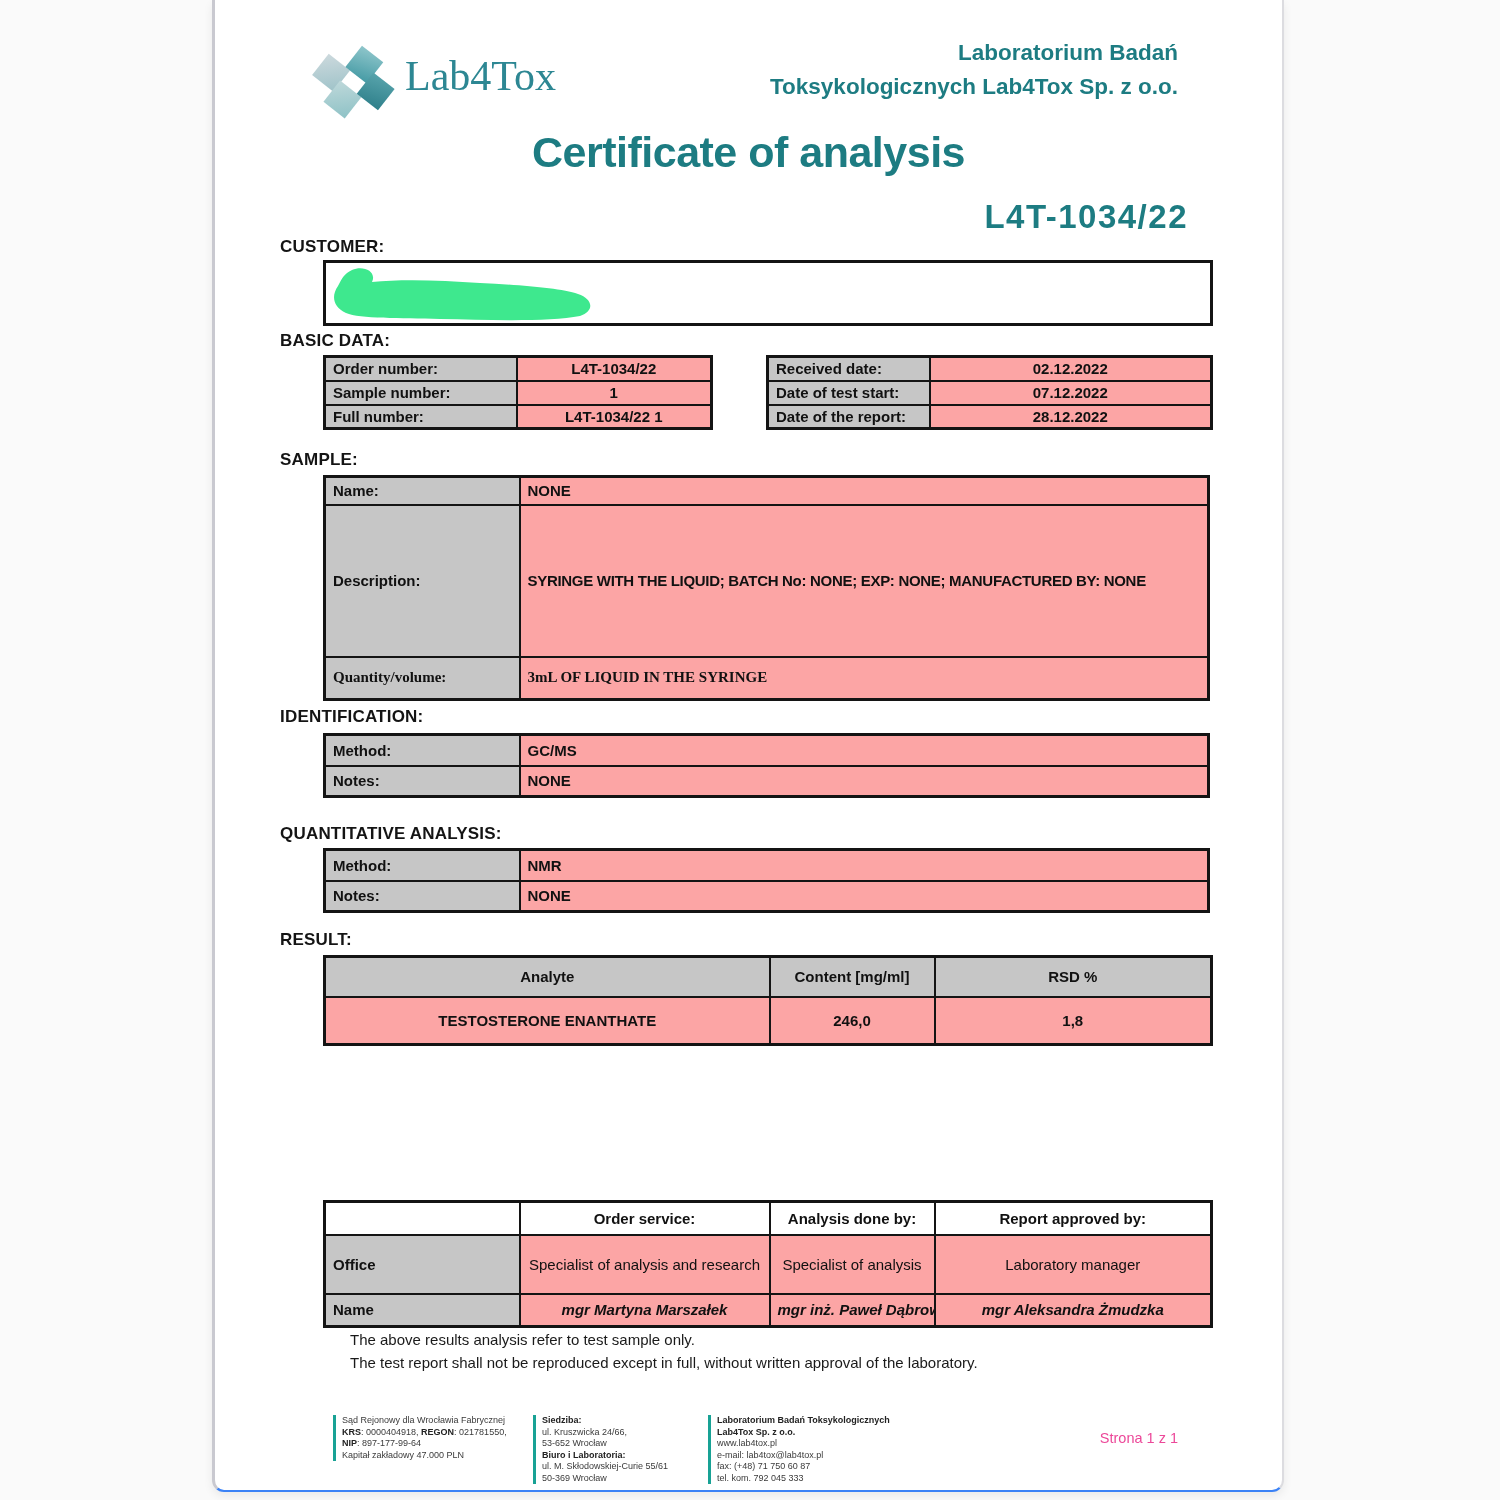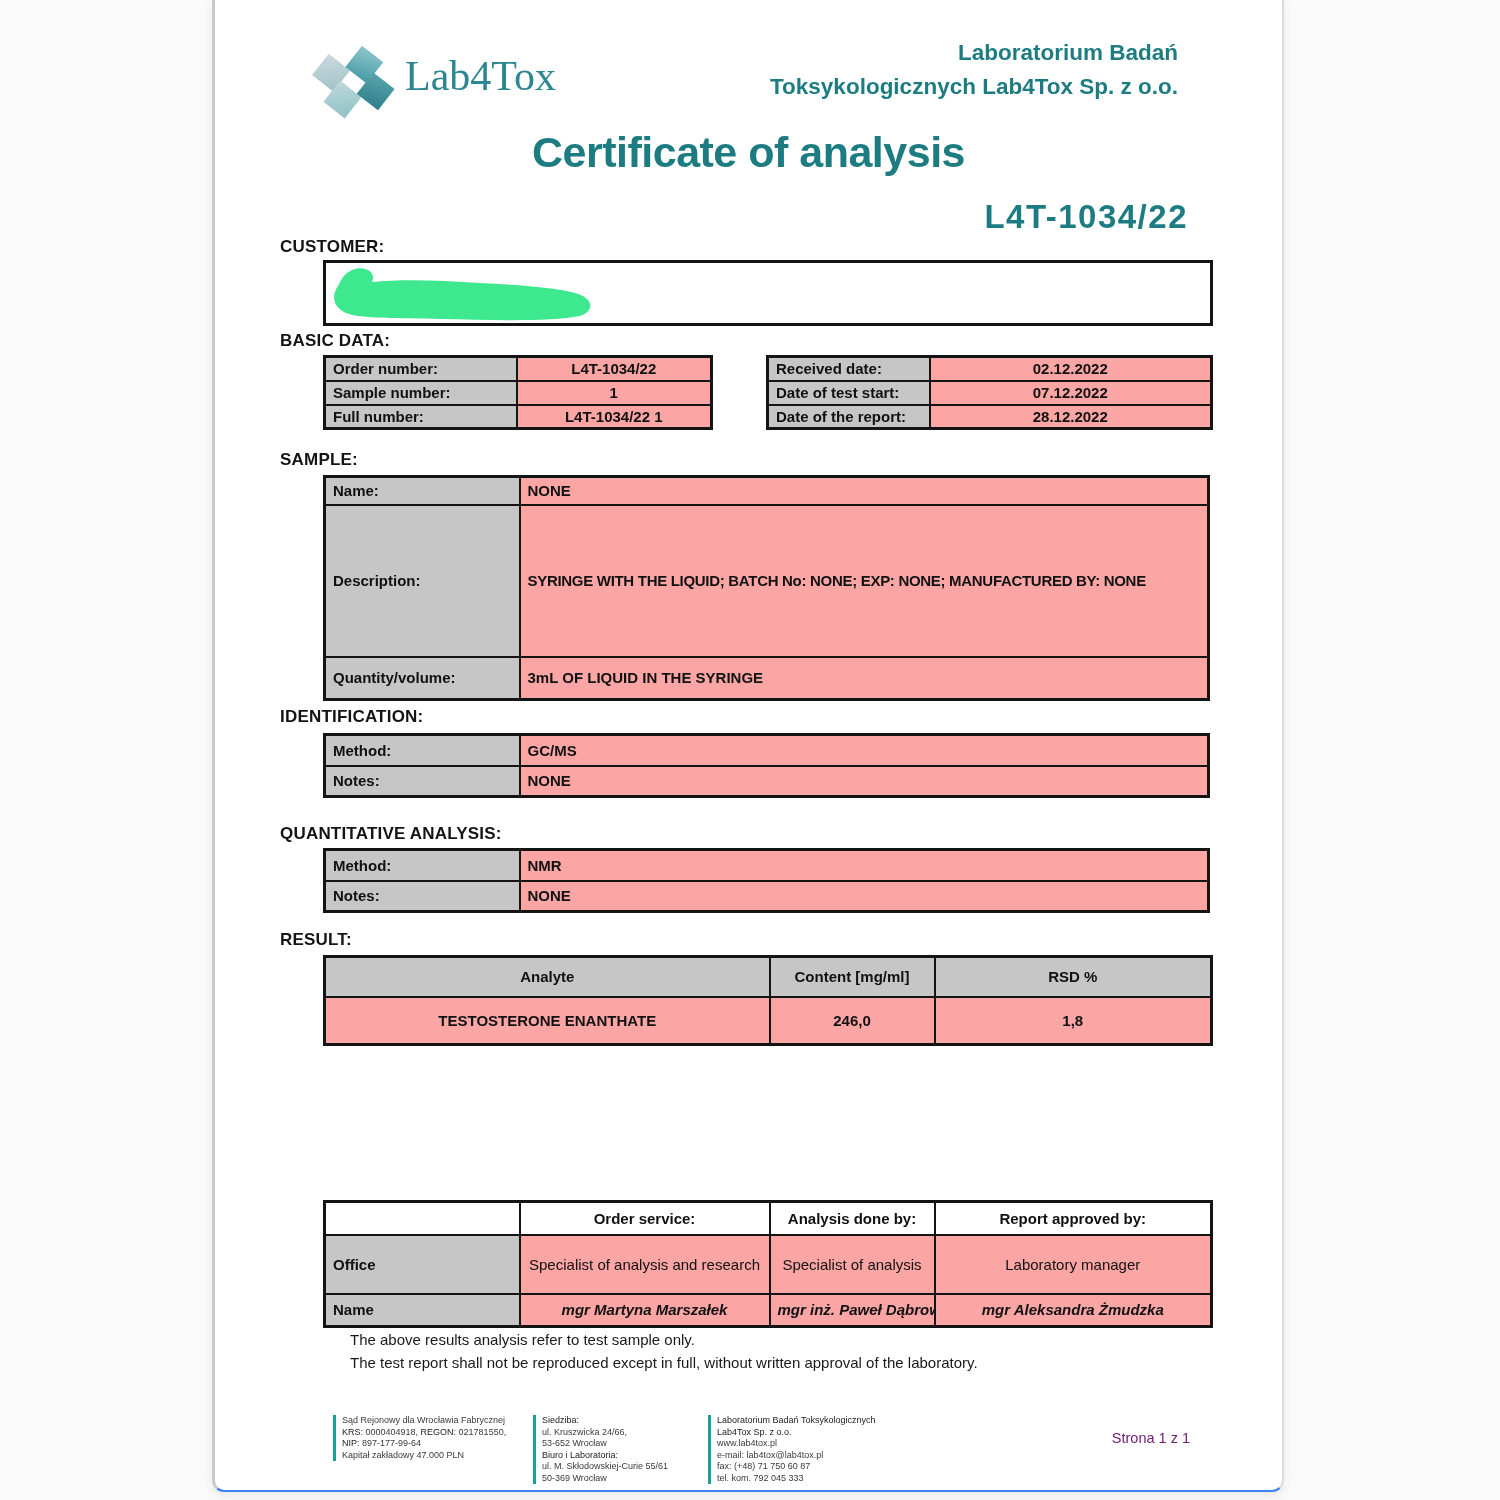--- a/index.html
+++ b/index.html
@@ -42,21 +42,21 @@
   td.val { text-align:left; }
   td.valc { text-align:center; }
 
   .basic-left  { left:108px; top:355px; width:390px; }
   .basic-right { left:551px; top:355px; width:447px; }
   .basic-left td, .basic-right td { height:24px; }
 
   .sample-tbl { left:108px; top:475px; width:887px; }
   .row-name td { height:28px; }
   .row-desc td { height:152px; }
-  .row-qty td  { height:43px; }
+  .row-qty td  { height:43px;font-family:Liberation Serif, serif; }
   .desc-val { font-size:14.5px; letter-spacing:-0.3px; white-space:nowrap;margin-top:20px; }
 
   .ident-tbl { left:108px; top:733px; width:887px; }
   .quant-tbl { left:108px; top:848px; width:887px; }
   .ident-tbl td, .quant-tbl td { height:31px; }
 
   .result-tbl { left:108px; top:955px; width:890px; }
   .result-tbl .hdr td { height:40px; background:#c6c6c6; text-align:center; }
   .result-tbl .dat td { height:48px; text-align:center; }
 
@@ -67,22 +67,22 @@
   .sig-tbl .nrow td { height:33px; }
   .sig-name { font-style:italic; text-align:center; white-space:nowrap; }
 
   .notes { left:111px; top:1328px; font-size:15px; color:#1a1a1a; line-height:23px;margin-left:24px; }
 
   
   .fcol { top:1415px; border-left:3px solid #18a295; padding-left:6px; font-size:9px; line-height:11.5px; color:#3a3a3a; }
   .fcol1 { left:118px; width:190px; }
   .fcol2 { left:318px; width:160px; }
   .fcol3 { left:493px; width:200px; }
-  .fb { font-weight:normal; color:#222; }
-  .page-number { top:1430px; right:92px; font-size:14.5px; color:#701a75; }
+  .fb { font-weight:bold; color:#222; }
+  .page-number { top:1430px; right:104px; font-size:14.5px; color:#ec4899; }
 </style>
 </head>
 <body>
 
 <div class="canvas">
   <div class="page">
 
     <div class="abs logo">
       <div class="diamonds">
         <div class="diamond d1"></div>

